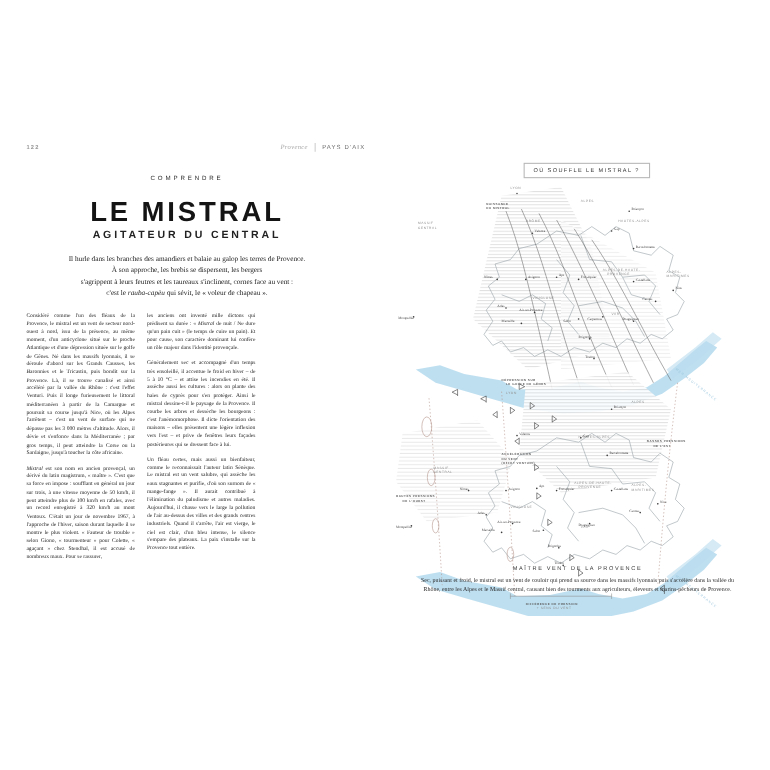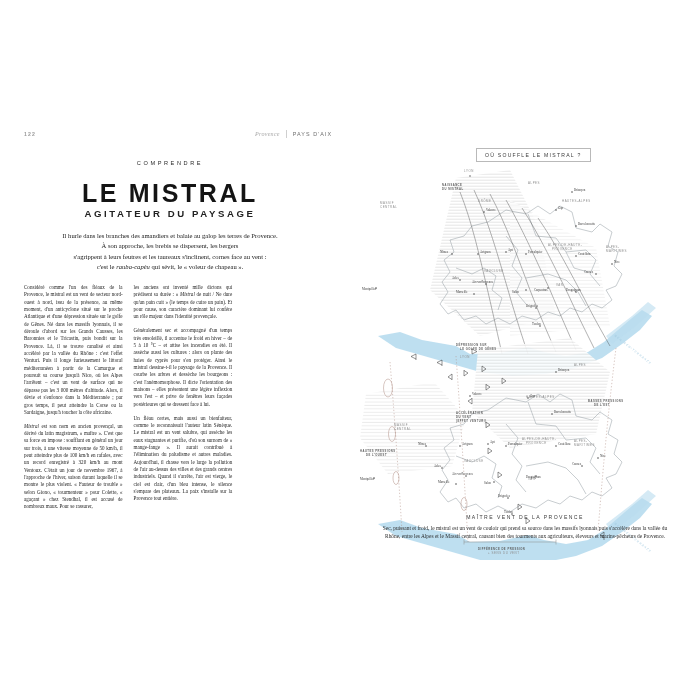--- a/index.html
+++ b/index.html
@@ -114,21 +114,21 @@
     <span class="folio">122</span>
     <span class="runhead-right">
       <span class="runhead-left-label">Provence</span>
       <span class="runhead-sep"></span>
       <span class="runhead-right-label">PAYS D'AIX</span>
     </span>
   </div>
 
   <div class="kicker">COMPRENDRE</div>
   <h1 class="title">LE MISTRAL</h1>
-  <div class="subtitle">AGITATEUR DU PAYSAGE</div>
+  <div class="subtitle">AGITATEUR DU CENTRAL</div>
 
   <div class="standfirst">
     <div>Il hurle dans les branches des amandiers et balaie au galop les terres de Provence.</div>
     <div>À son approche, les brebis se dispersent, les bergers</div>
     <div>s'agrippent à leurs feutres et les taureaux s'inclinent, cornes face au vent :</div>
     <div>c'est le <i>rauba-capèu</i> qui sévit, le « voleur de chapeau ».</div>
   </div>
 
   <div class="cols">
     <div class="col">

